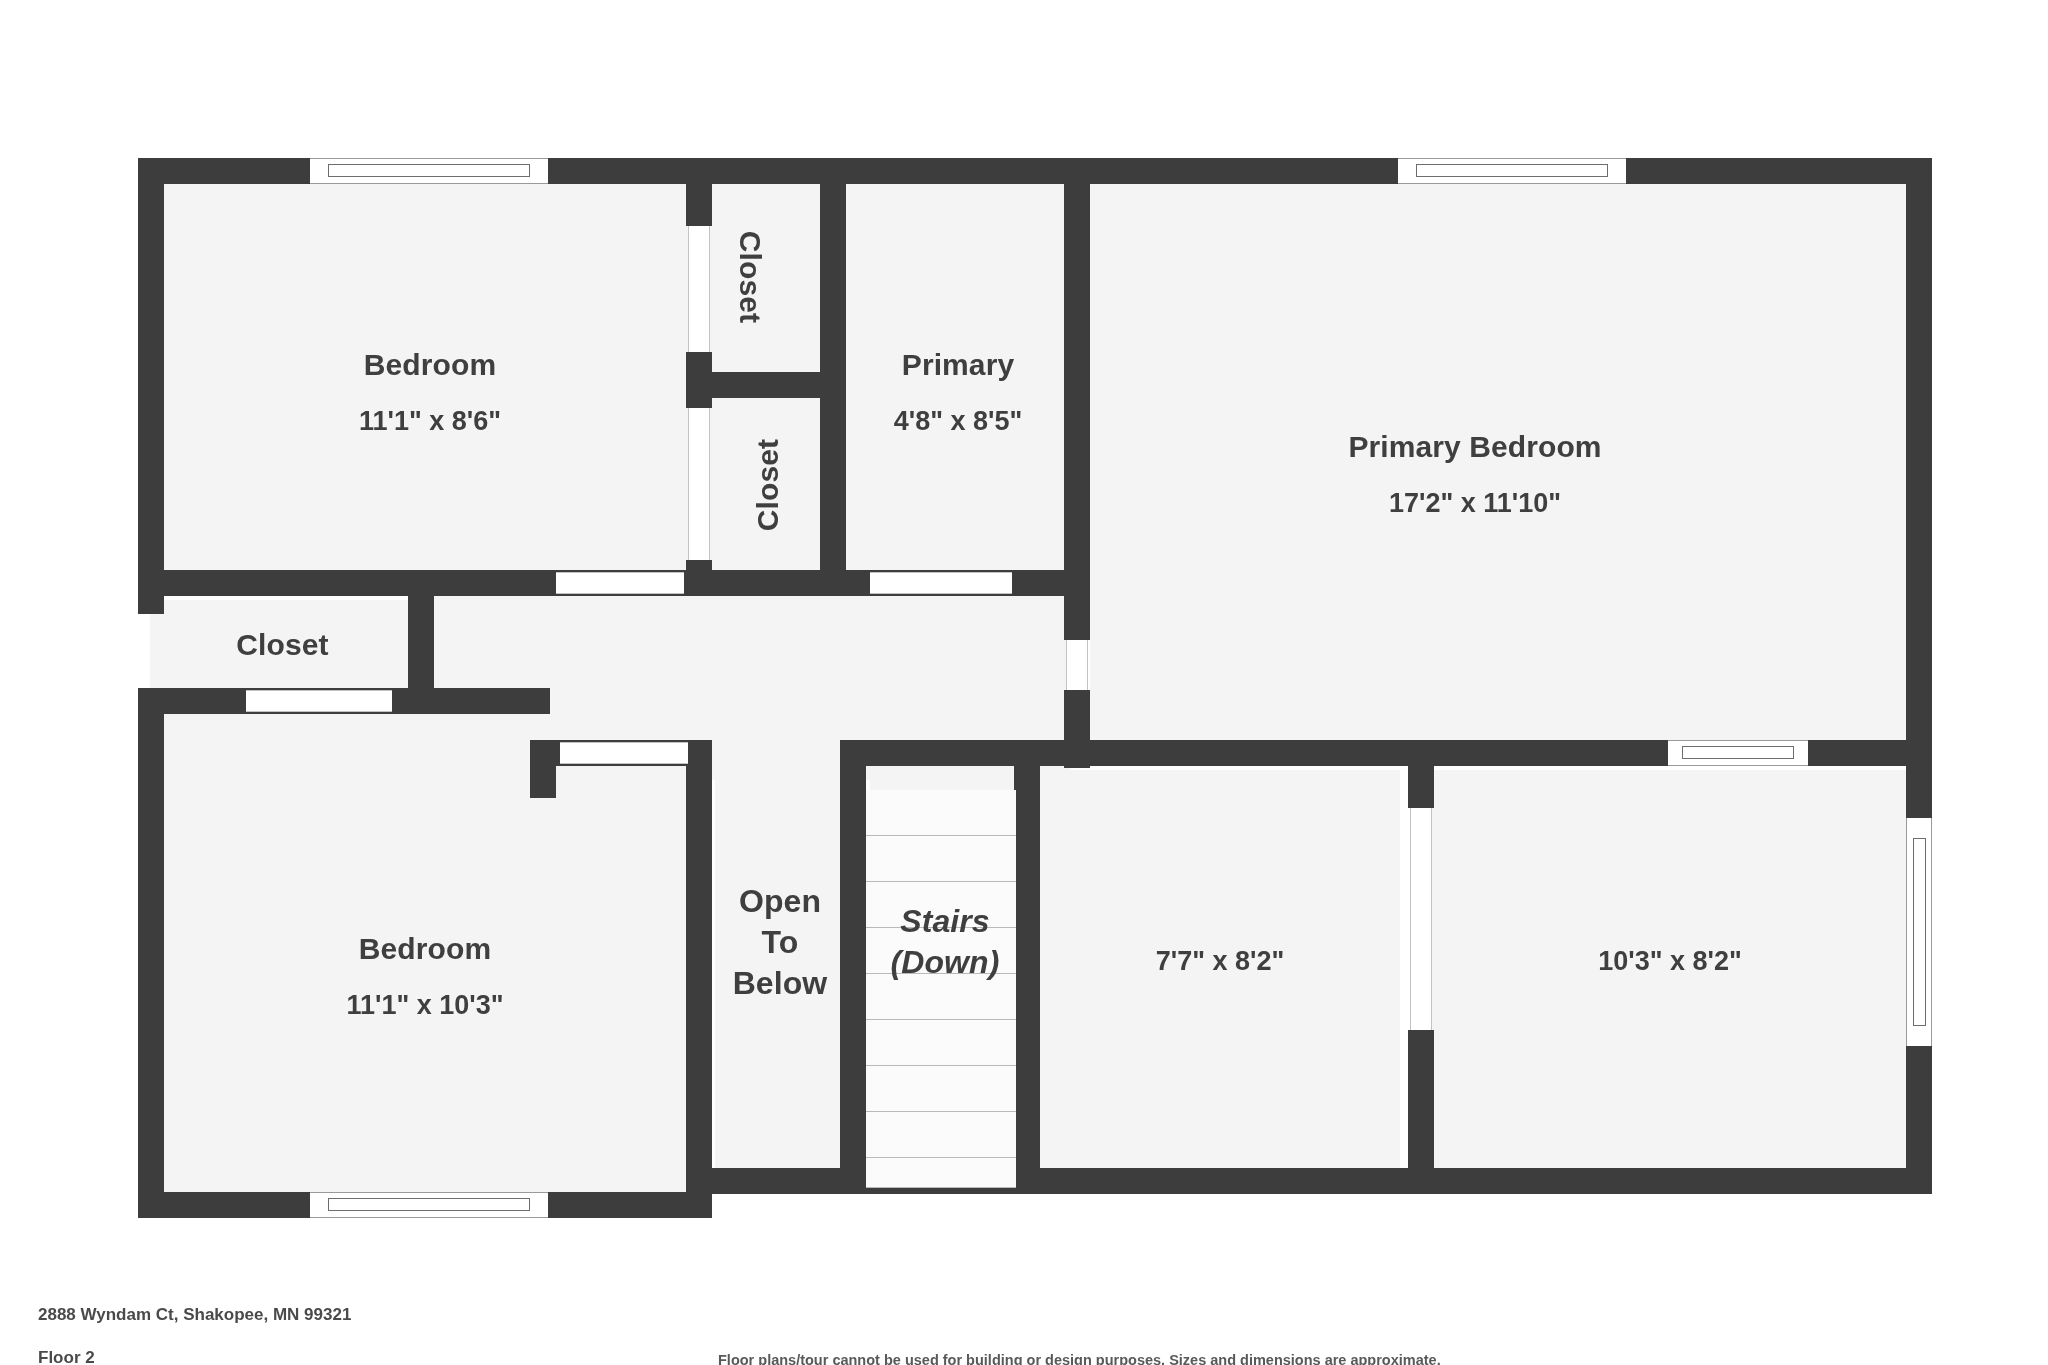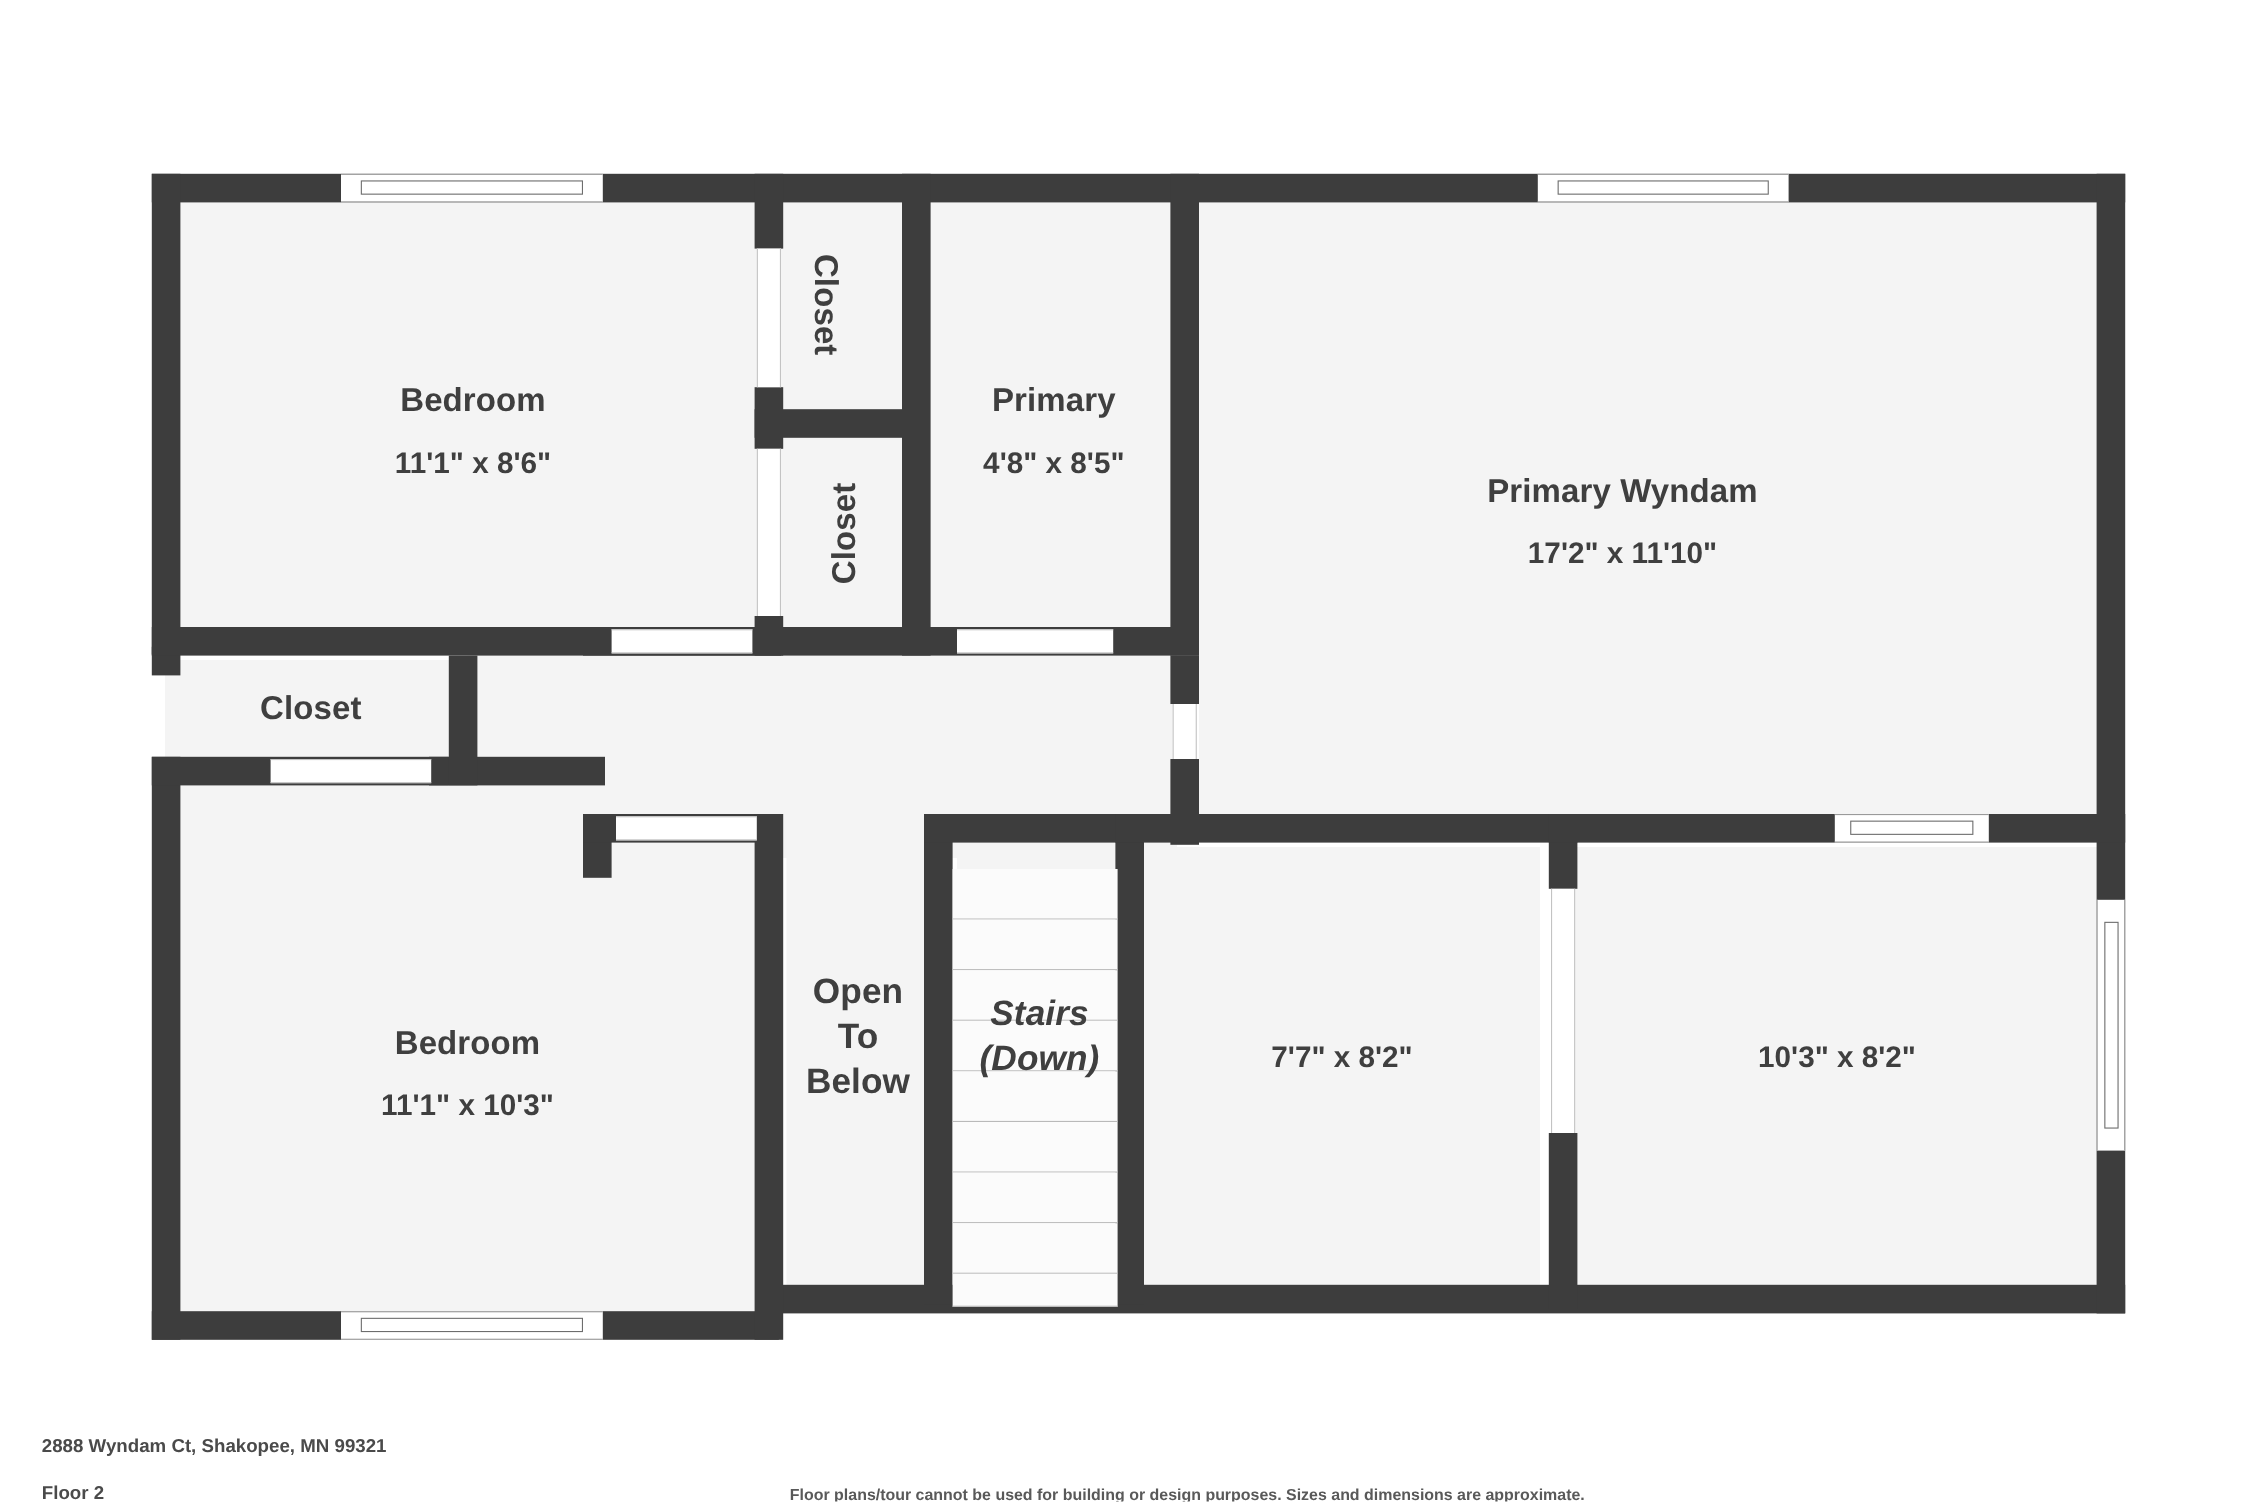--- a/index.html
+++ b/index.html
@@ -261,21 +261,21 @@
   <div class="label rot-ccw small" style="left:653px; top:463px; width:200px; height:44px;">
     <span class="name">Closet</span>
   </div>
 
   <div class="label" style="left:845px; top:328px; width:226px;">
     <span class="name">Primary</span>
     <span class="dims">4'8" x 8'5"</span>
   </div>
 
   <div class="label" style="left:1240px; top:410px; width:470px;">
-    <span class="name">Primary Wyndam</span>
+    <span class="name">Primary Bedroom</span>
     <span class="dims">17'2" x 11'10"</span>
   </div>
 
   <div class="label" style="left:155px; top:608px; width:255px;">
     <span class="name">Closet</span>
   </div>
 
   <div class="label" style="left:225px; top:912px; width:400px;">
     <span class="name">Bedroom</span>
     <span class="dims">11'1" x 10'3"</span>

